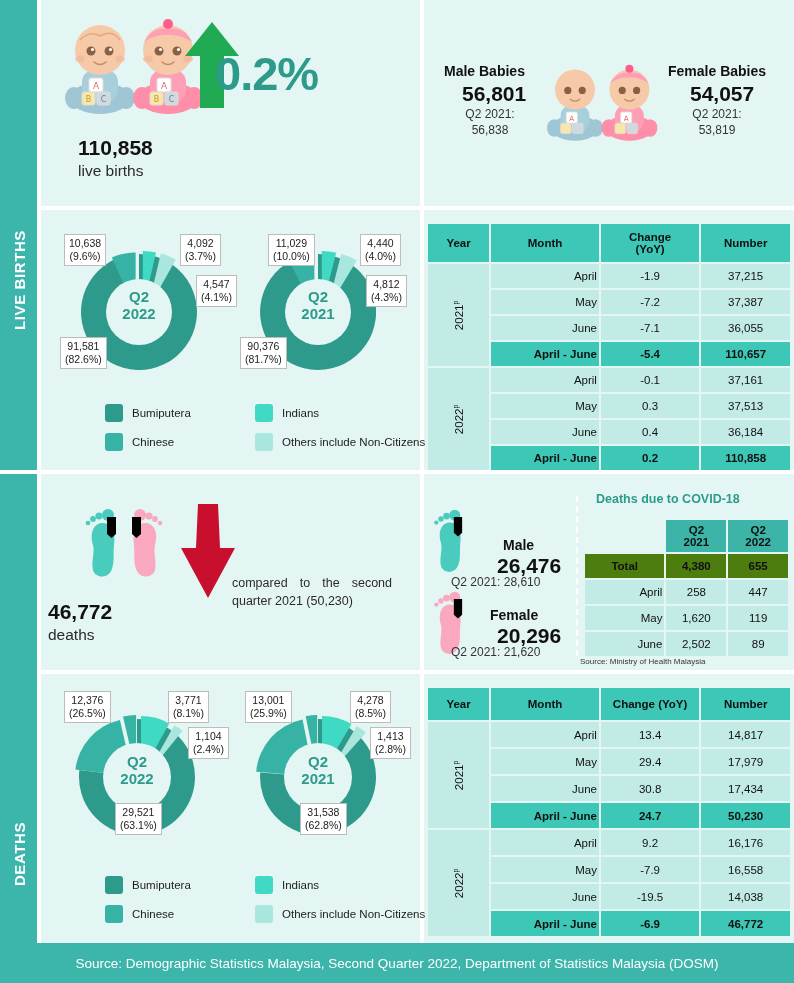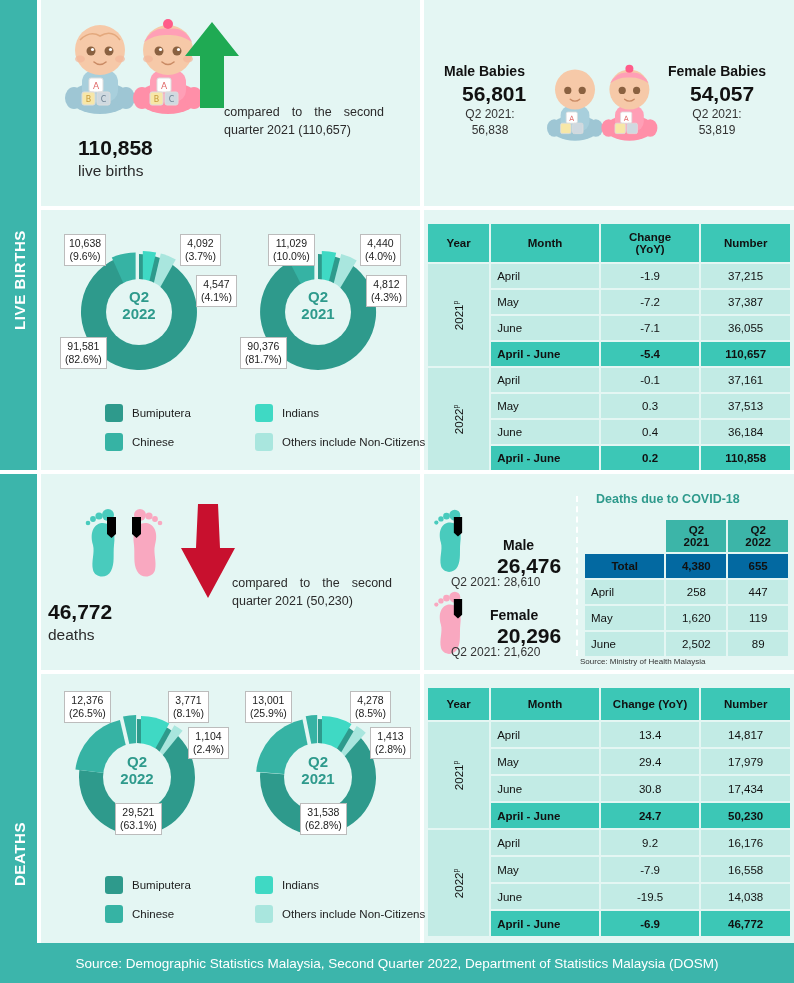--- a/index.html
+++ b/index.html
@@ -60,38 +60,38 @@
                  font-weight: bold; color: #2e9a8c; white-space: nowrap; }
   .covid-src   { position: absolute; left: 580px; top: 657px; font-size: 8px; color: #333; }
   .vdash { position: absolute; left: 576px; top: 496px; width: 0; height: 160px;
            border-left: 2px dashed #ffffff; }
 
   
   table { border-collapse: separate; border-spacing: 2px; position: absolute; }
   th, td { font-size: 11.5px; color: #111; text-align: center; padding: 0 2px;
            background: #c2ebe5; font-family: "Liberation Sans", sans-serif; }
   th { background: #3cc7b6; font-weight: bold; }
-  td.m { text-align: left; padding-left: 6px; }
+  td.m { text-align: right; padding-left: 6px; }
   tr.total td { background: #3cc7b6; font-weight: bold; }
   td.yr { background: #c2ebe5; }
   .yr-rot { display: block; transform: rotate(-90deg); font-size: 11.5px; white-space: nowrap; }
   .yr-rot sup { font-size: 7px; }
 
   #births-table { left: 426px; top: 222px; width: 366px; }
   #births-table th { height: 38px; }
   #births-table td { height: 24px; }
   #deaths-table { left: 426px; top: 686px; width: 366px; }
   #deaths-table th { height: 32px; }
   #deaths-table td { height: 25px; }
 
   #covid-table { left: 583px; top: 518px; width: 207px; }
   #covid-table th { height: 32px; background: #3cb5a8; }
   #covid-table td { height: 24px; background: #c2ebe5; }
   #covid-table td.lbl { text-align: center; }
-  #covid-table tr.total td { background: #0369a1; font-weight: bold; }
+  #covid-table tr.total td { background: #4d7c0f; font-weight: bold; }
   .donut-center { position: absolute; text-align: center; color: #2e9a8c;
                   font-weight: bold; font-size: 15px; line-height: 1.15; }
   .callout { position: absolute; background: #ffffff; border: 1px solid #bcbcbc;
              font-size: 10.5px; color: #222; text-align: center; line-height: 1.25;
              padding: 2px 4px; white-space: nowrap; }
 
   
   .legend { position: absolute; width: 300px; }
   .legend-row { display: flex; margin-bottom: 11px; }
   .legend-item { display: flex; align-items: center; width: 150px; }
@@ -169,21 +169,21 @@
       <text x="28.5" y="84" font-size="8" text-anchor="middle" fill="#c79a3a" font-family="DejaVu Sans">B</text>
       <rect x="37" y="74" width="13" height="13" rx="2" fill="#cfd9e0" stroke="#ddd"></rect>
       <text x="43.5" y="84" font-size="8" text-anchor="middle" fill="#6e8292" font-family="DejaVu Sans">C</text>
     </g>
   </svg>
 
   <svg style="position:absolute;left:182px;top:20px;" width="60" height="90" viewBox="0 0 60 90">
     <path d="M30 2 L57 36 L42 36 L42 88 L18 88 L18 36 L3 36 Z" fill="#1faa53"></path>
   </svg>
 
-  <div class="hero-cmp births-cmp">compared to the second quarter 2021 (110,657)</div>
+  <div class="hero-pct births-pct">0.2%</div>
   <div class="hero-big births-big">110,858</div>
   <div class="hero-sub births-sub">live births</div>
 
   <div class="gen-title" style="left:444px;top:63px;">Male Babies</div>
   <div class="gen-num" style="left:462px;top:82px;">56,801</div>
   <div class="gen-prev" style="left:455px;top:107px;text-align:center;width:70px;">Q2 2021:<br>56,838</div>
 
   <div class="gen-title" style="left:668px;top:63px;">Female Babies</div>
   <div class="gen-num" style="left:690px;top:82px;">54,057</div>
   <div class="gen-prev" style="left:682px;top:107px;text-align:center;width:70px;">Q2 2021:<br>53,819</div>

